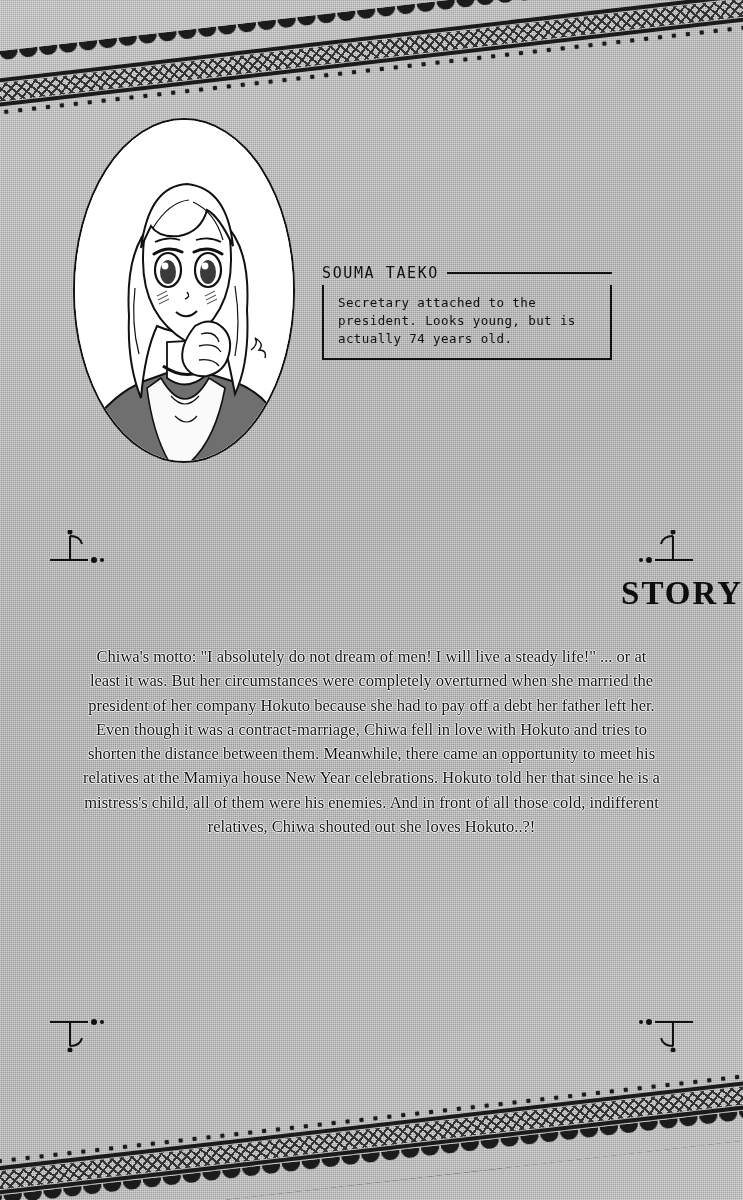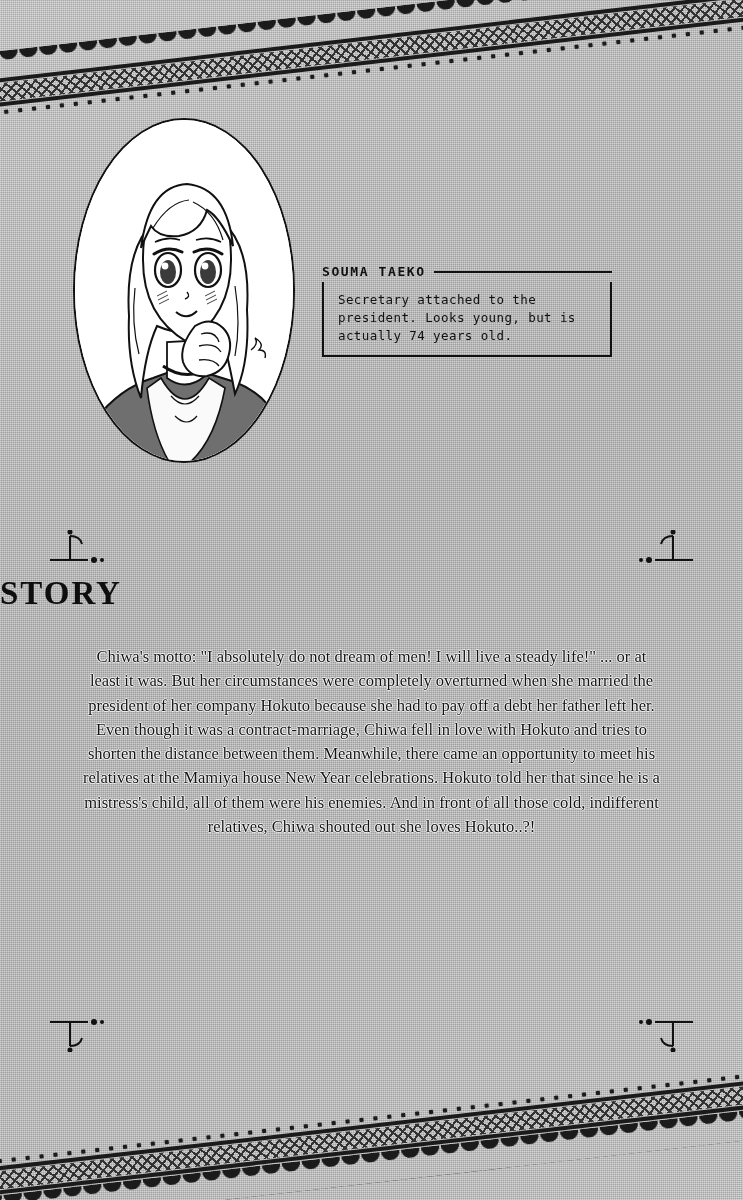--- a/index.html
+++ b/index.html
@@ -90,22 +90,22 @@
     top: 264px;
     width: 290px;
   }
   .nameplate .name-row {
     display: flex;
     align-items: center;
     gap: 8px;
   }
   .nameplate .name {
     font-family: "DejaVu Sans Mono", monospace;
-    font-size: 13px;
-    font-weight: bold;
+    font-size: 15px;
+    font-weight: normal;
     letter-spacing: 1.6px;
     color: #101010;
     white-space: nowrap;
   }
   .nameplate .name-rule {
     flex: 1;
     height: 2px;
     background: #101010;
   }
   .nameplate .desc-box {
@@ -134,21 +134,21 @@
   .c-tl { left: 48px;  top: 530px; }
   .c-tr { right: 48px; top: 530px; transform: scaleX(-1); }
   .c-bl { left: 48px;  top: 1018px; transform: scaleY(-1); }
   .c-br { right: 48px; top: 1018px; transform: scale(-1,-1); }
 
   
   .story-title {
     position: absolute;
     top: 575px;
     left: 0; right: 0;
-    text-align: left;
+    text-align: right;
     font-family: "Liberation Serif", serif;
     font-weight: bold;
     font-size: 33px;
     letter-spacing: 2px;
     color: #0e0e0e;
   }
   .story-body {
     position: absolute;
     top: 645px;
     left: 80px;

